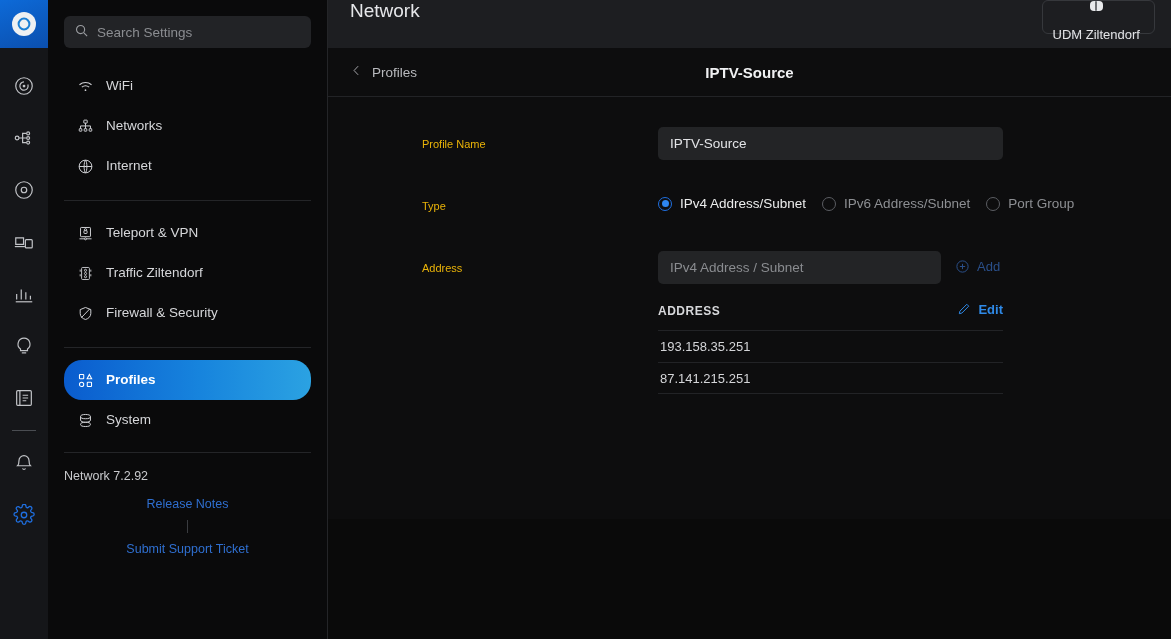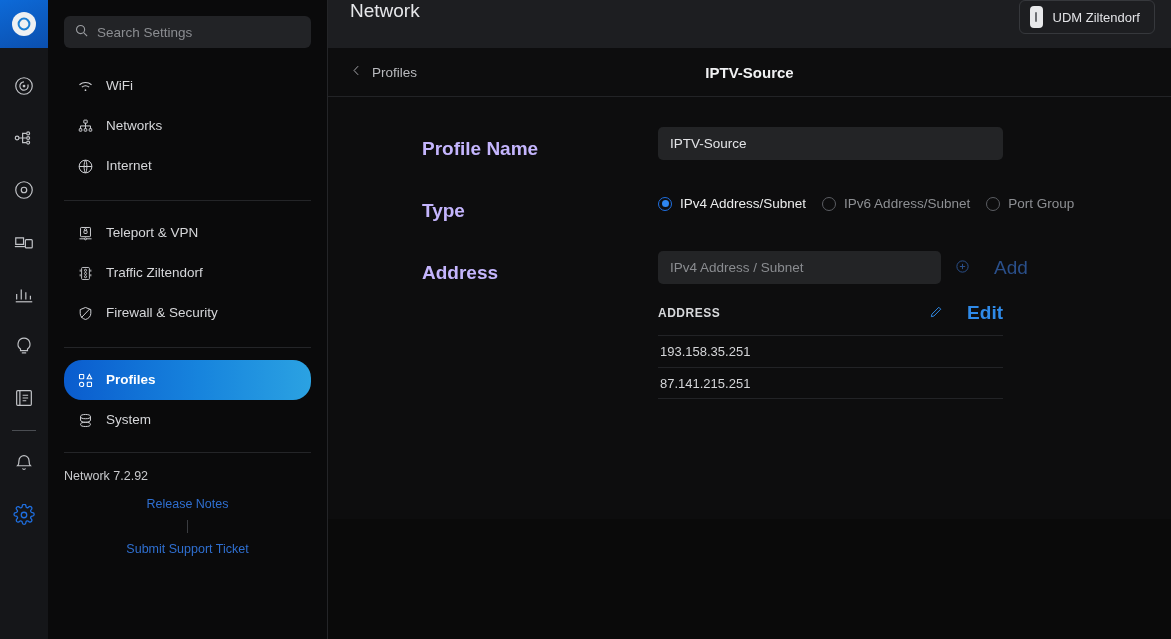--- a/index.html
+++ b/index.html
@@ -74,22 +74,23 @@
   
   .main { flex: 1; display: flex; flex-direction: column; background: #0d0d0e; min-width: 0; }
   .topbar {
     height: 48px; flex: 0 0 48px; background: #1d1e21;
     display: flex; justify-content: space-between;
     padding: 0 16px 0 22px;
   }
   .app-title { color: #e6e7ea; font-size: 19px; font-weight: 400; }
   .device-chip {
     height: 34px; border: 1px solid #36383c; border-radius: 6px;
-    display: flex; align-items: center; gap: 10px; padding: 0 14px 0 10px;
+    display: flex; align-items: center; gap: 16px; padding: 0 14px 0 10px;
     cursor: pointer;
+    flex-direction: column;
   }
   .device-chip .name { color: #e2e3e6; font-size: 13px; }
   .udm-ico {
     width: 13px; height: 22px; border-radius: 4px;
     background: #e8e9eb; display: flex; align-items: center; justify-content: center;
   }
   .udm-ico .bang { width: 2px; height: 10px; background: #6e7074; border-radius: 1px; }
 
   .content-head {
     height: 49px; flex: 0 0 49px; border-bottom: 1px solid #222326;
@@ -99,21 +100,21 @@
   .crumb .txt { color: #b9babe; font-size: 13.5px; }
   .page-title {
     position: absolute; left: 0; right: 0; text-align: center;
     color: #f0f1f3; font-size: 15px; font-weight: 700; pointer-events: none;
   }
 
   .form { padding: 30px 0 0 0; }
   .row { display: flex; align-items: flex-start; min-height: 40px; margin-bottom: 22px; }
   .row-label {
     width: 330px; flex: 0 0 330px; padding-left: 94px;
-    color: #c4b5fd; font-size: 19px; font-weight: 700; padding-top: 11px;
+    color: #eab308; font-size: 11px; font-weight: 400; padding-top: 11px;
   }
   .row-field { flex: 1; min-width: 0; }
 
   .text-input {
     width: 345px; height: 33px; background: #232426; border-radius: 5px;
     display: flex; align-items: center; padding: 0 12px;
     color: #e3e4e7; font-size: 13.5px; cursor: text;
   }
   .text-input.placeholder-only { width: 283px; }
   .text-input .ph { color: #8a8c90; }
@@ -126,21 +127,21 @@
     display: flex; align-items: center; justify-content: center;
   }
   .radio.sel .dot { border-color: #1f6fe0; }
   .radio.sel .dot::after {
     content: ""; width: 7px; height: 7px; border-radius: 50%; background: #2e86f0;
   }
   .radio .rl { color: #8d8f93; font-size: 13.5px; }
   .radio.sel .rl { color: #eceded; }
 
   .addr-line { display: flex; align-items: center; gap: 14px; }
-  .link-btn { display: flex; align-items: flex-start; gap: 24px; cursor: pointer; font-size: 19px; }
+  .link-btn { display: flex; align-items: flex-start; gap: 7px; cursor: pointer; font-size: 13px; }
   .link-btn.add { color: #2a4f8a; }
   .link-btn.edit { color: #2f8ae8; font-weight: 600; }
 
   .table { width: 345px; margin-top: 18px; }
   .table-head {
     display: flex; align-items: center; justify-content: space-between;
     padding-bottom: 11px;
   }
   .col-head { color: #d7d8db; font-size: 12px; font-weight: 700; letter-spacing: 0.5px; }
   .t-row {

